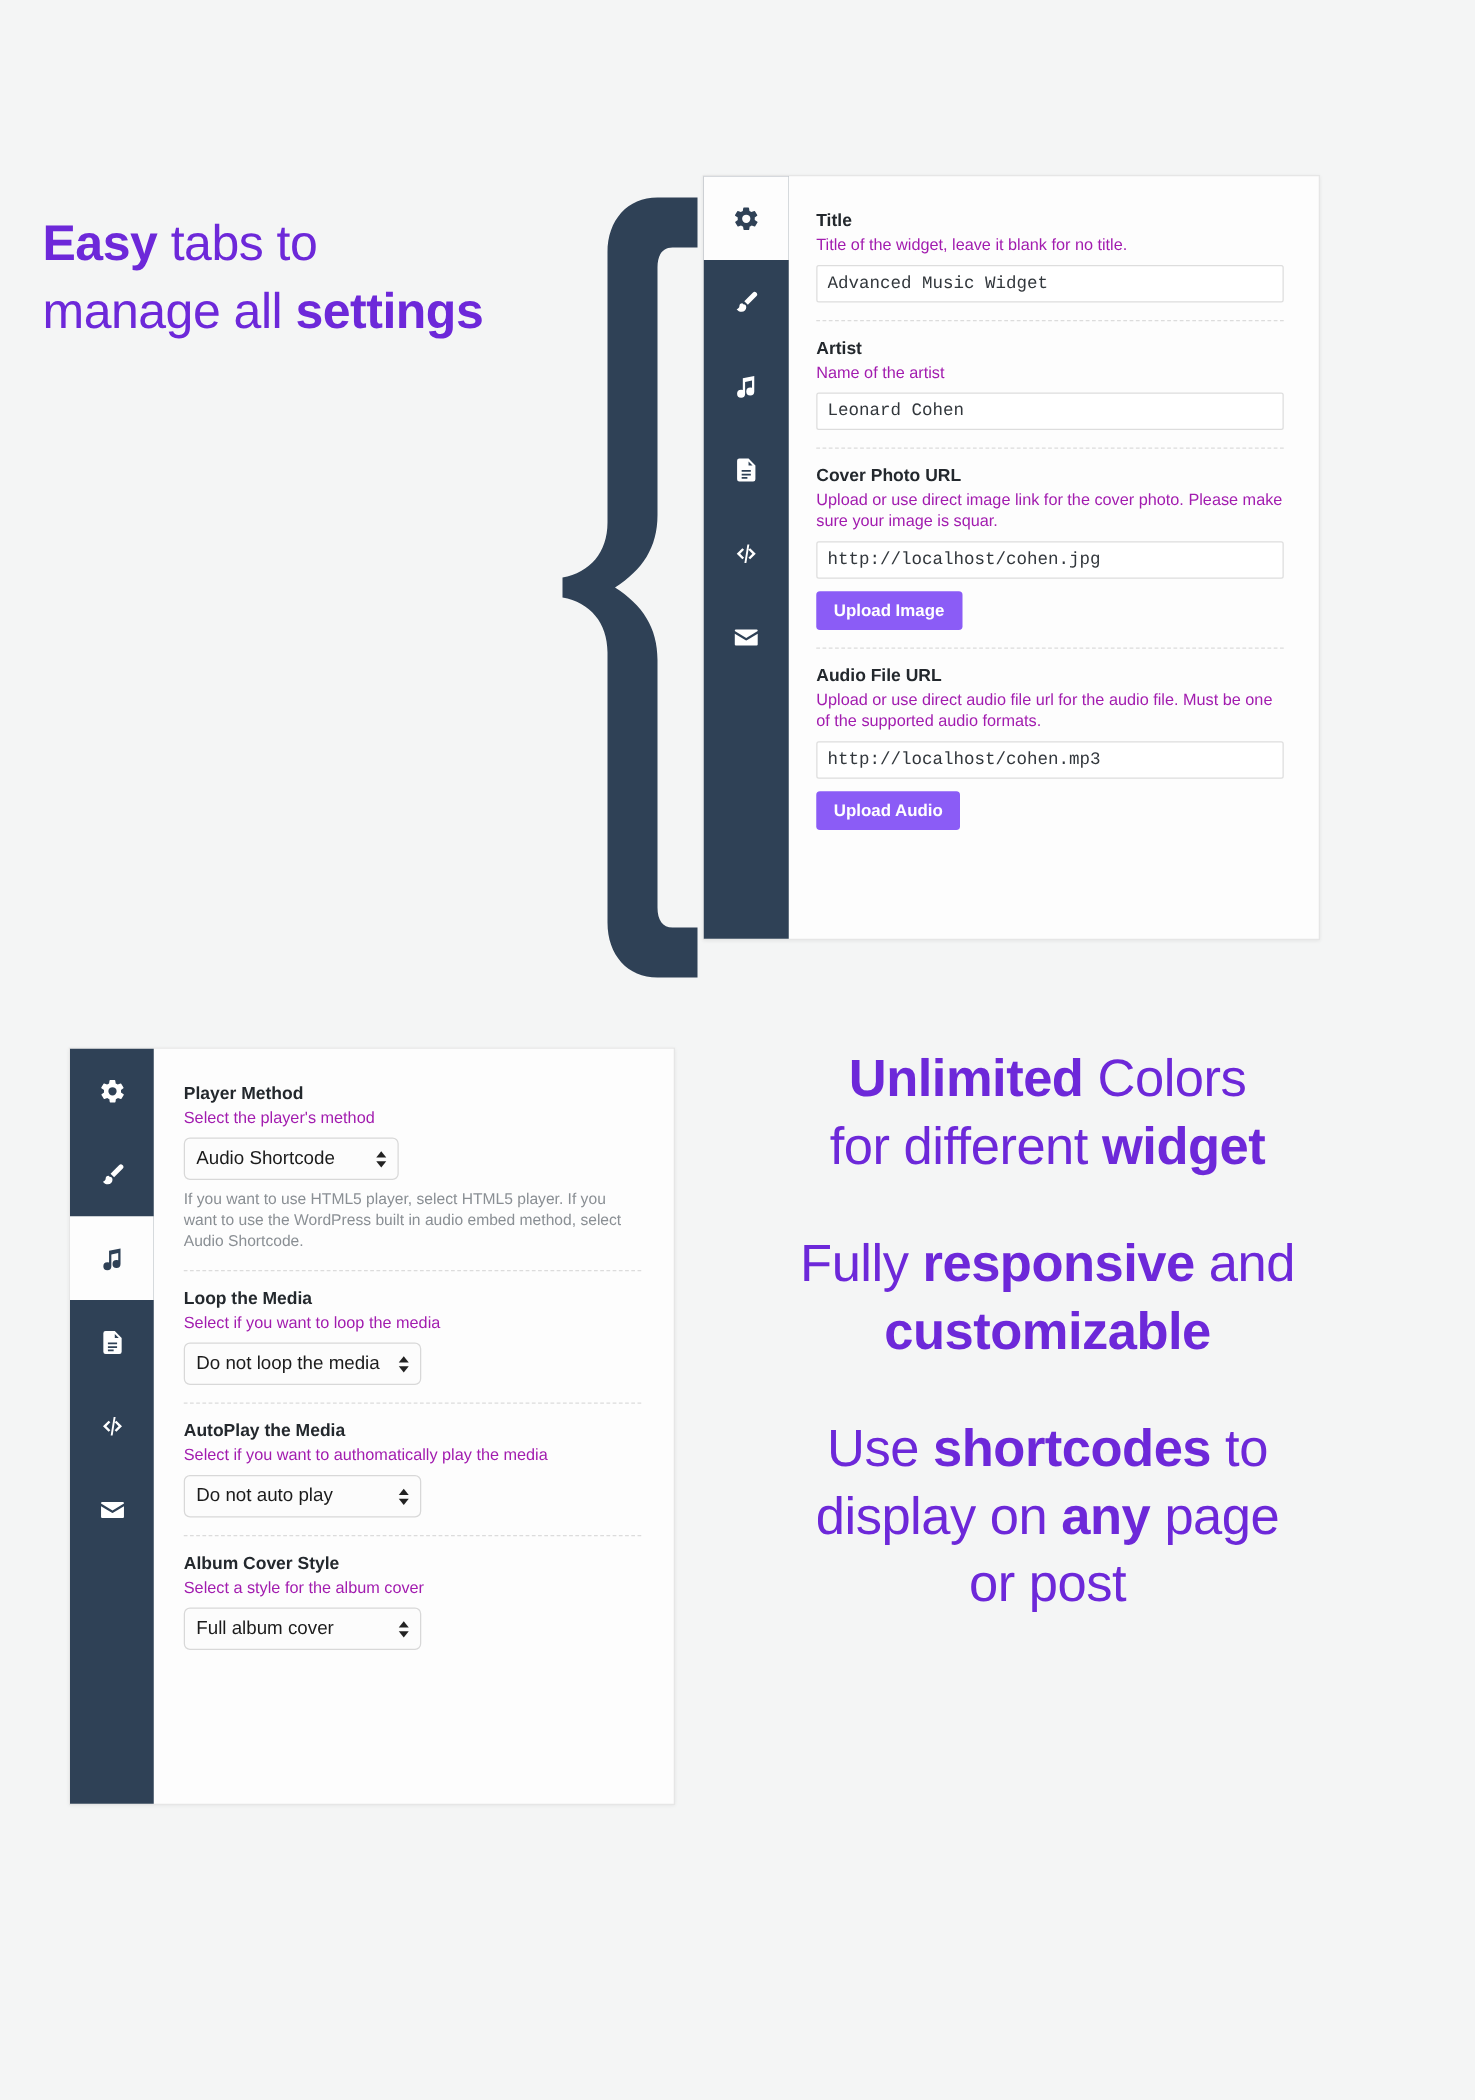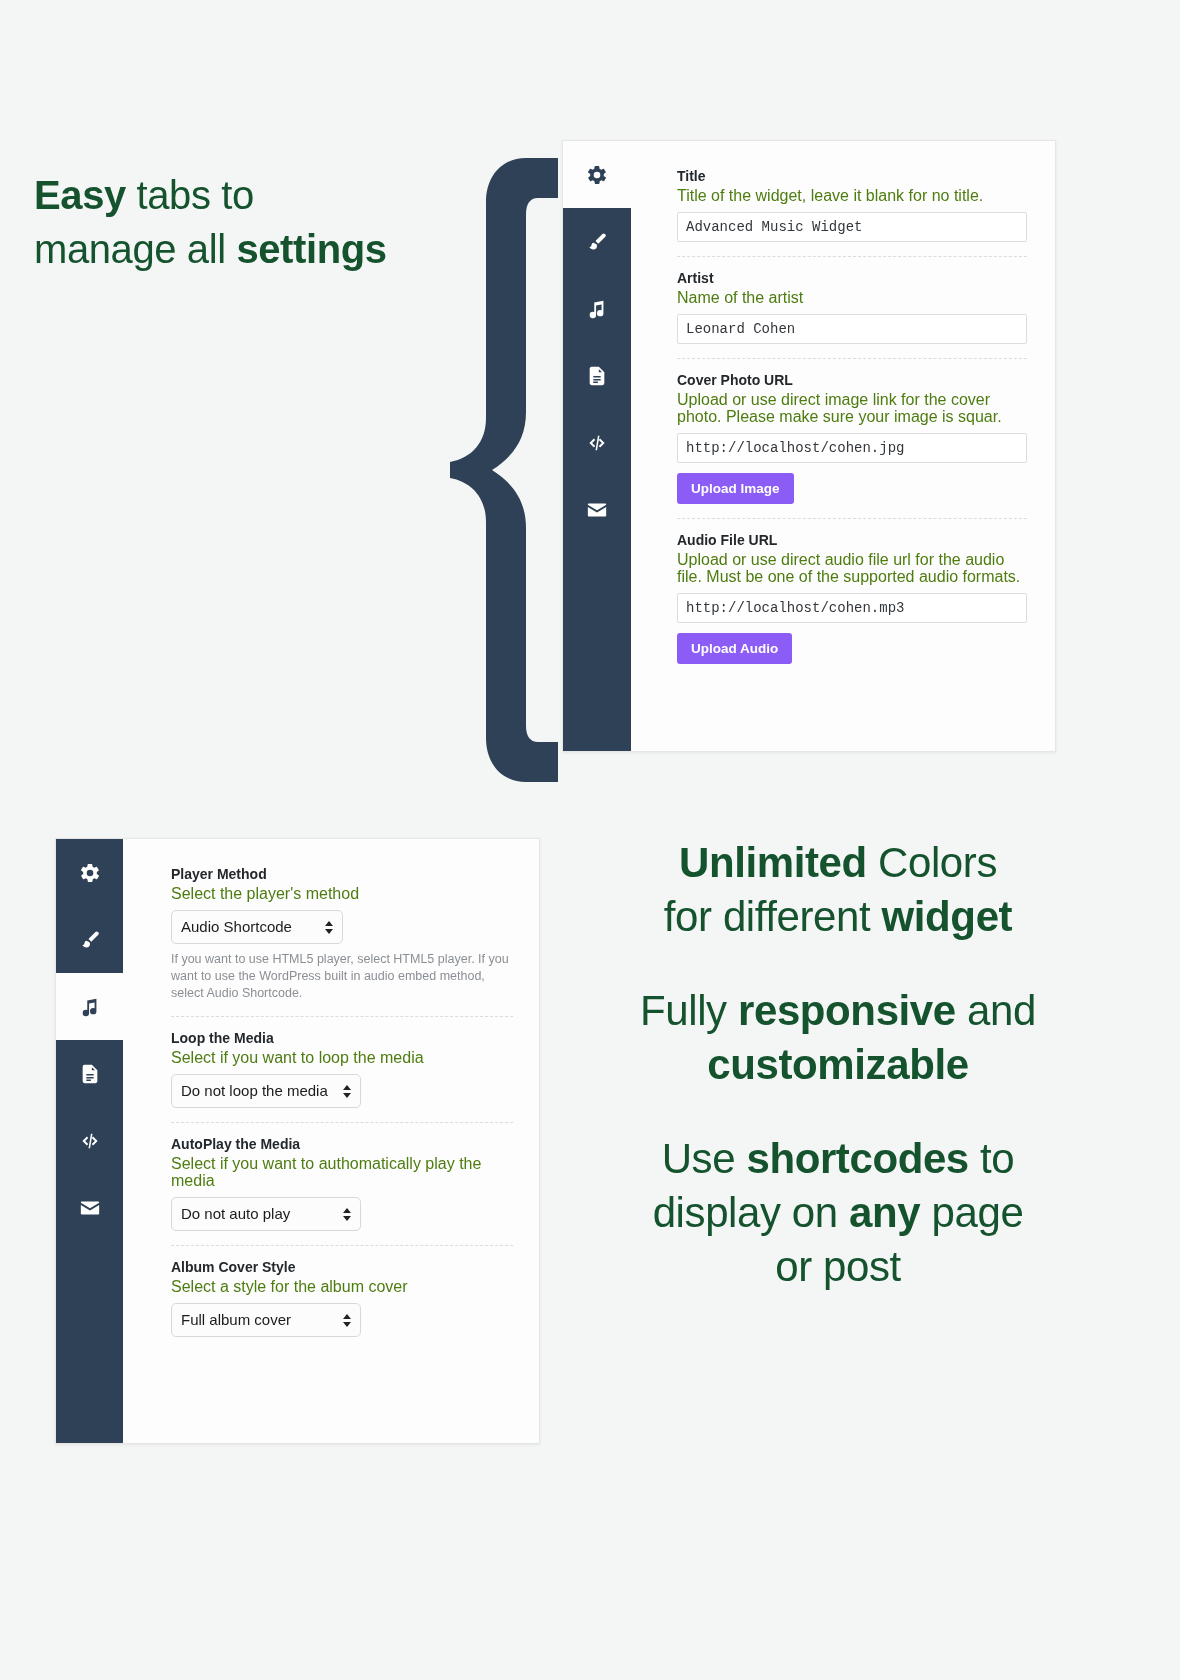--- a/index.html
+++ b/index.html
@@ -15,21 +15,21 @@
   .stage {
     position: relative;
     width: 1180px;
     height: 1680px;
     background: #f4f5f5;
   }
 
   
   .marketing {
     position: absolute;
-    color: #14532d;
+    color: #6d28d9;
     font-weight: 300;
     letter-spacing: -0.4px;
   }
   .marketing .b { font-weight: 700; }
 
   #headline-top {
     left: 34px;
     top: 168px;
     width: 400px;
     font-size: 40px;
@@ -59,21 +59,20 @@
     pointer-events: none;
   }
 
   
   .panel {
     position: absolute;
     display: flex;
     background: #fdfdfd;
     border: 1px solid #e6e6e6;
     box-shadow: 0 1px 3px rgba(0,0,0,0.07);
-    gap: 24px;
   }
 
   #panel-top {
     left: 562px;
     top: 140px;
     width: 494px;
     height: 612px;
   }
 
   #panel-bottom {
@@ -118,22 +117,22 @@
   .field:last-child { border-bottom: none; }
 
   .f-label {
     font-size: 14px;
     font-weight: 700;
     color: #23282d;
     line-height: 18px;
     margin-bottom: 2px;
   }
   .f-desc {
-    font-size: 16px;
-    color: #4d7c0f;
+    font-size: 13px;
+    color: #a21caf;
     line-height: 17px;
     margin-bottom: 8px;
   }
   .f-help {
     font-size: 12.5px;
     color: #8a8f94;
     line-height: 17px;
     margin-top: 7px;
   }
 

